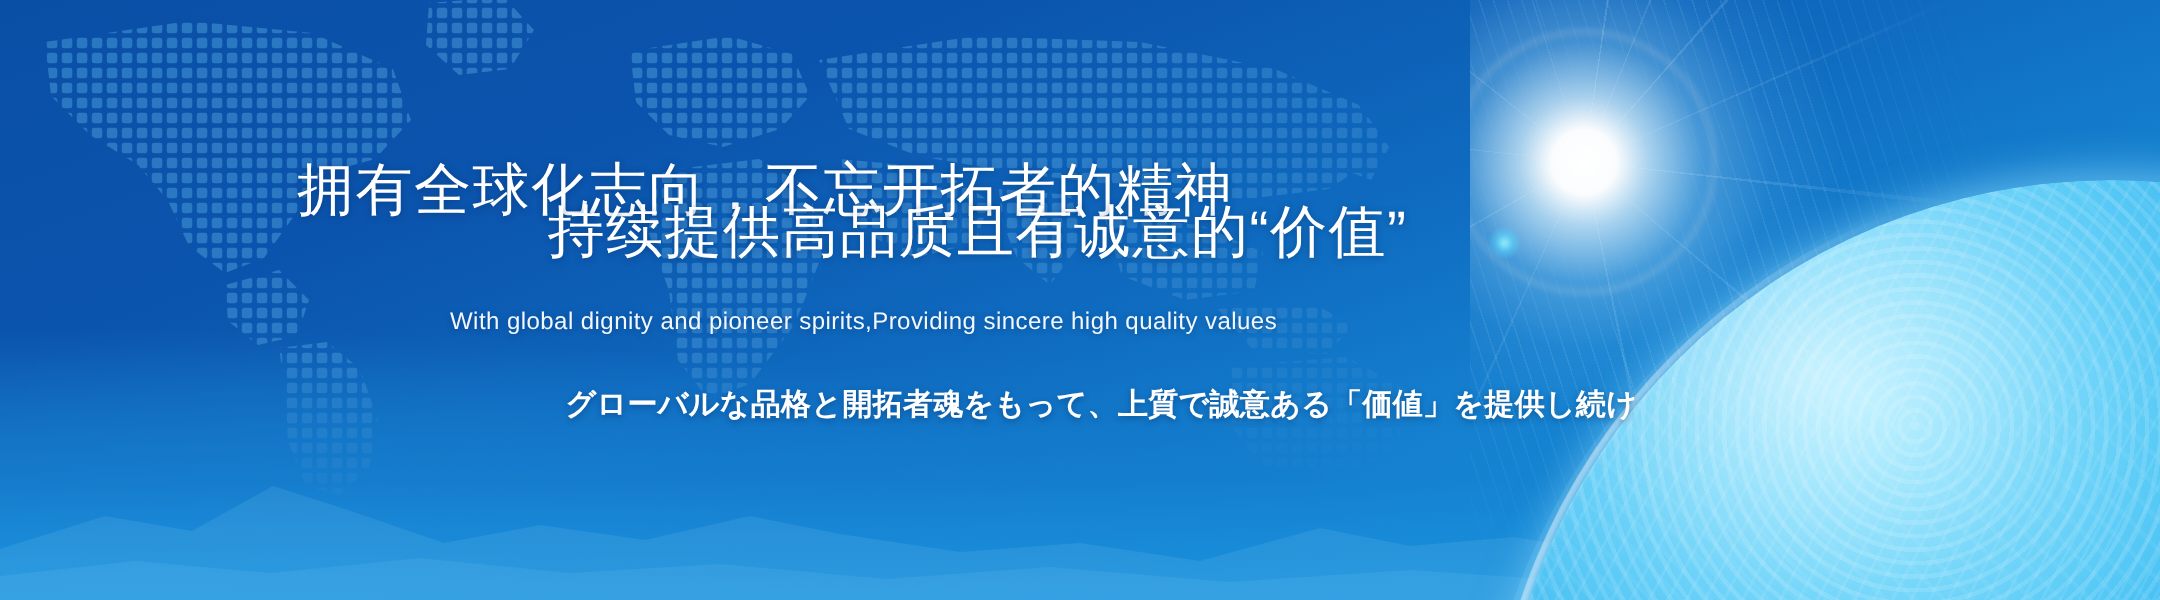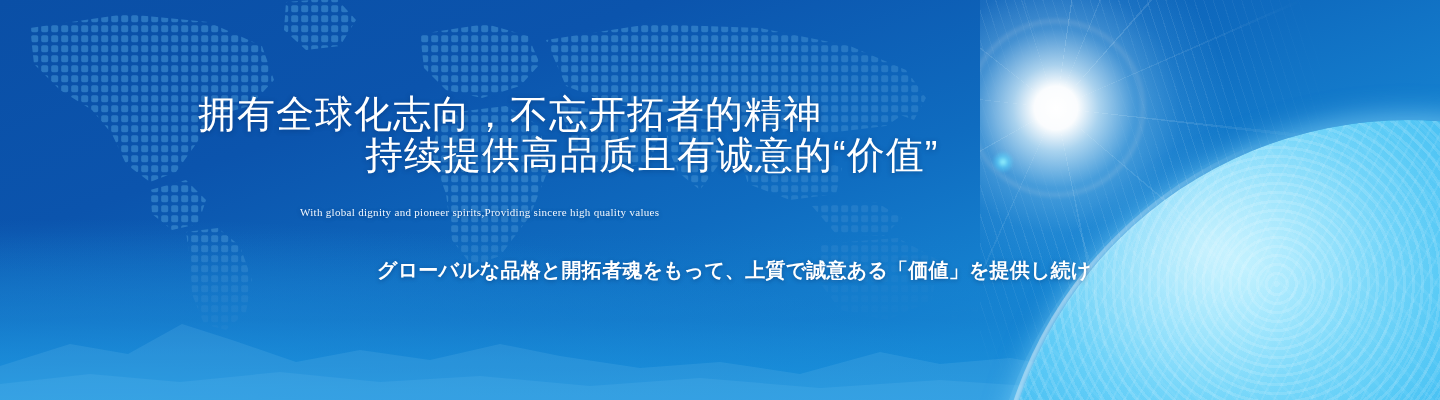--- a/index.html
+++ b/index.html
@@ -173,29 +173,29 @@
   }
   .headline-1, .headline-2 {
     position: absolute;
     color: #ffffff;
     font-size: 38px;
     line-height: 1;
     letter-spacing: 1px;
     white-space: nowrap;
     text-shadow: 0 1px 5px rgba(4,40,90,.45);
   }
-  .headline-1 { left: 198px; top: 95px; }
+  .headline-1 { left: 198px; top: 108px; }
   .headline-2 { left: 365px; top: 136px; }
 
   .subtitle-en {
     position: absolute;
     left: 300px; top: 207px;
     color: #f2f8ff;
-    font-family: Liberation Serif, serif;
-    font-size: 11px;
+    font-family: Liberation Sans, sans-serif;
+    font-size: 16px;
     line-height: 1;
     letter-spacing: .3px;
     white-space: nowrap;
     text-shadow: 0 1px 4px rgba(4,40,90,.42);
   }
   .subtitle-jp {
     position: absolute;
     left: 377px; top: 260px;
     color: #ffffff;
     font-size: 20px;

